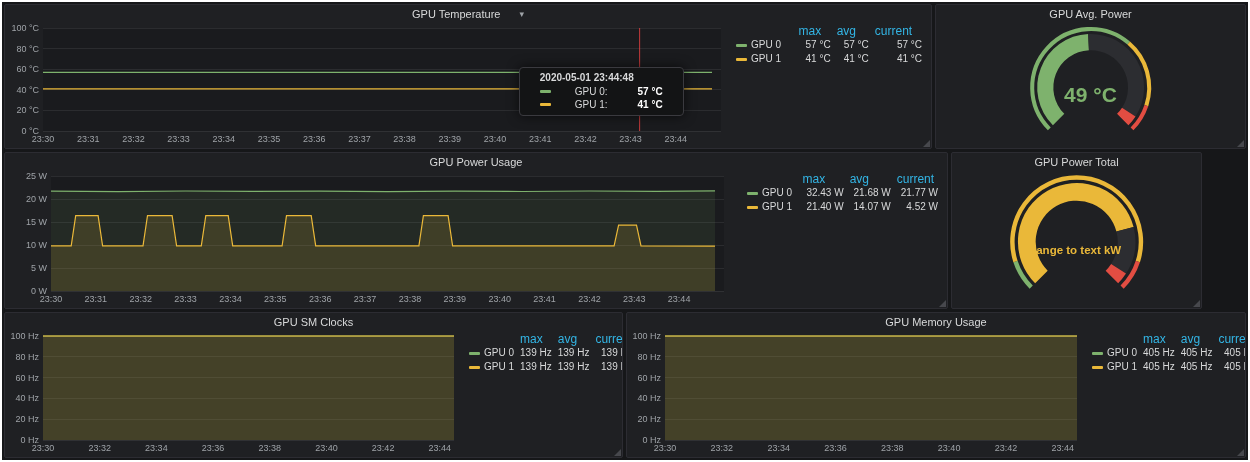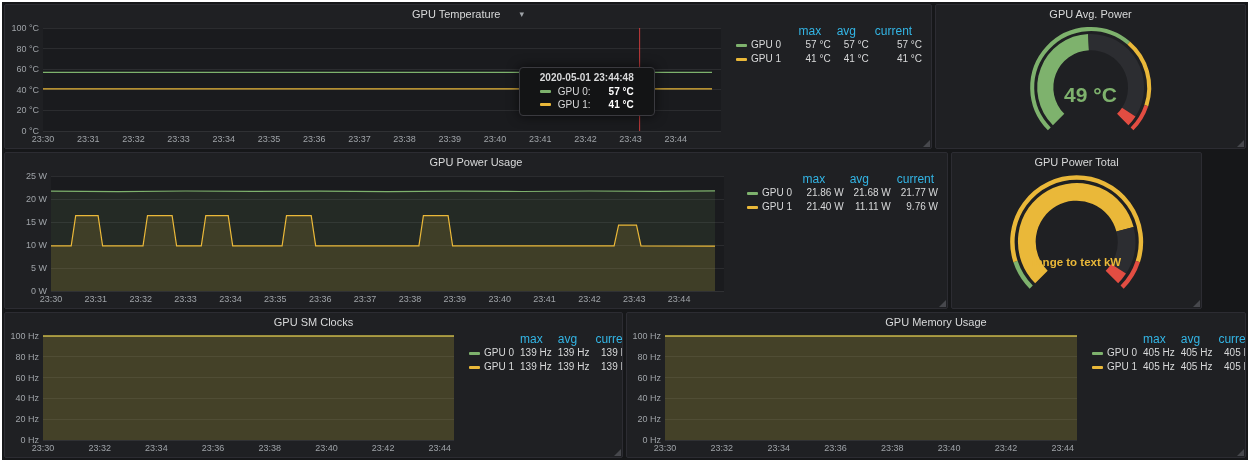--- a/index.html
+++ b/index.html
@@ -14,21 +14,21 @@
   .chart-wrap{flex:1;position:relative;min-width:0}
   svg.chart{width:100%;height:100%;display:block}
   .legend{flex:0 0 auto;padding:1px 2px 0 6px;font-size:10px;color:#d8d9da}
   .legend table{border-collapse:collapse;width:100%}
   .legend th{color:#33b5e5;font-weight:400;text-align:left;padding:0 3px;font-size:12px;cursor:pointer}
   .legend td{text-align:right;padding:0px 3px;white-space:nowrap;color:#d8d9da;line-height:14px}
   .legend td.ser{text-align:left;cursor:pointer}
   .dash{display:inline-block;width:11px;height:3px;border-radius:1px;margin-right:4px;vertical-align:middle}
   .tooltip{position:absolute;left:71%;top:36%;background:#131415;border:1px solid #3a3a3f;border-radius:4px;padding:4px 20px;font-size:10px;color:#d8d9da;box-shadow:0 0 12px rgba(0,0,0,.65);z-index:5;white-space:nowrap}
   .tt-time{font-weight:700;margin-bottom:2px}
-  .tt-row{display:flex;align-items:center;gap:3px;line-height:13px}
+  .tt-row{display:flex;align-items:center;gap:20px;line-height:13px}
   .tt-row b{margin-left:auto;padding-left:10px;color:#ffffff}
   .gauge-body{flex:1;display:flex;align-items:center;justify-content:center;position:relative;min-height:0;padding:2px}
   .gauge-wrap{position:relative;height:100%;display:flex;align-items:flex-end;justify-content:center}
   svg.gauge{height:100%;aspect-ratio:4/3;display:block}
   .gauge-value{position:absolute;left:50%;top:58%;transform:translate(-50%,-50%);font-weight:700;white-space:nowrap}
   .gauge-value.big{font-size:21px}
   .gauge-value.small{font-size:11.5px}
   .resize-handle{position:absolute;right:1px;bottom:1px;width:0;height:0;border-left:7px solid transparent;border-bottom:7px solid #47484d;cursor:nwse-resize}
 </style>
 </head>
@@ -188,29 +188,29 @@
             <table>
               <tbody>
                 <tr>
                   <th class="name"></th>
                   <th>max</th>
                   <th>avg</th>
                   <th>current</th>
                 </tr>
                 <tr>
                   <td class="ser"><span class="dash" style="background:#7eb26d"></span>GPU 0</td>
-                  <td>21.86 W</td>
+                  <td>32.43 W</td>
                   <td>21.68 W</td>
                   <td>21.77 W</td>
                 </tr>
                 <tr>
                   <td class="ser"><span class="dash" style="background:#eab839"></span>GPU 1</td>
                   <td>21.40 W</td>
-                  <td>11.11 W</td>
-                  <td>9.76 W</td>
+                  <td>14.07 W</td>
+                  <td>4.52 W</td>
                 </tr>
               </tbody>
             </table>
           </div>
       </div>
       <div class="resize-handle"></div>
     </div>
 
     <div class="panel" style="width:251px">
       <div class="panel-title">
@@ -219,21 +219,21 @@
       <div class="gauge-body">
         <div class="gauge-wrap">
           <svg class="gauge" viewBox="0 0 160 120">
               <path d="M48.2 93.8 A45 45 0 1 1 123.6 50.8" stroke="#eab839" stroke-width="16" fill="none"></path>
               <path d="M123.6 50.8 A45 45 0 0 1 117.8 86.4" stroke="#2c2d31" stroke-width="16" fill="none"></path>
               <path d="M117.8 86.4 A45 45 0 0 1 111.8 93.8" stroke="#e24d42" stroke-width="16" fill="none"></path>
               <path d="M39.0 103.0 A58 58 0 0 1 24.8 79.9" stroke="#7eb26d" stroke-width="4" fill="none"></path>
               <path d="M24.8 79.9 A58 58 0 1 1 135.2 79.9" stroke="#eab839" stroke-width="4" fill="none"></path>
               <path d="M135.2 79.9 A58 58 0 0 1 121.0 103.0" stroke="#e24d42" stroke-width="4" fill="none"></path>
             </svg>
-          <div class="gauge-value small" style="color: rgb(234, 184, 57); margin-top: 12px;">range to text kW</div>
+          <div class="gauge-value small" style="color: rgb(234, 184, 57);">range to text kW</div>
         </div>
       </div>
       <div class="resize-handle"></div>
     </div>
   </div>
 
   <div class="row" style="height:184px">
 
     <div class="panel" style="width:619px">
       <div class="panel-title">

